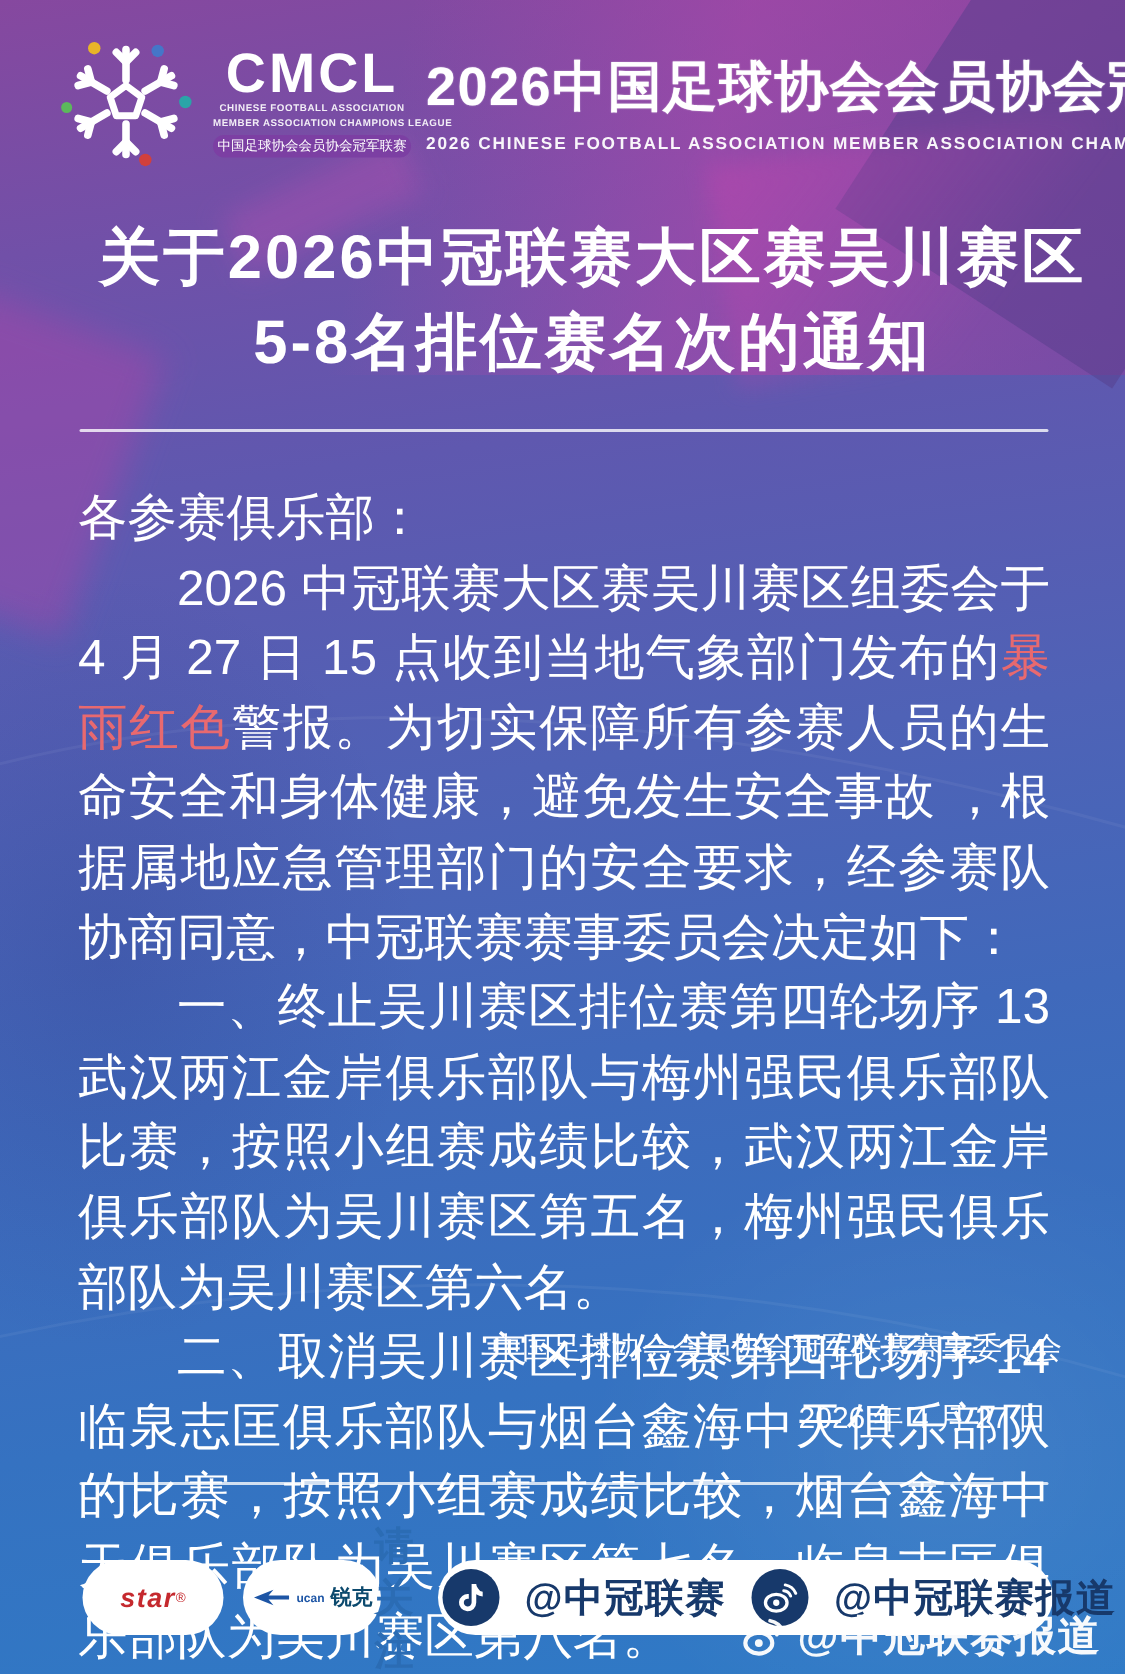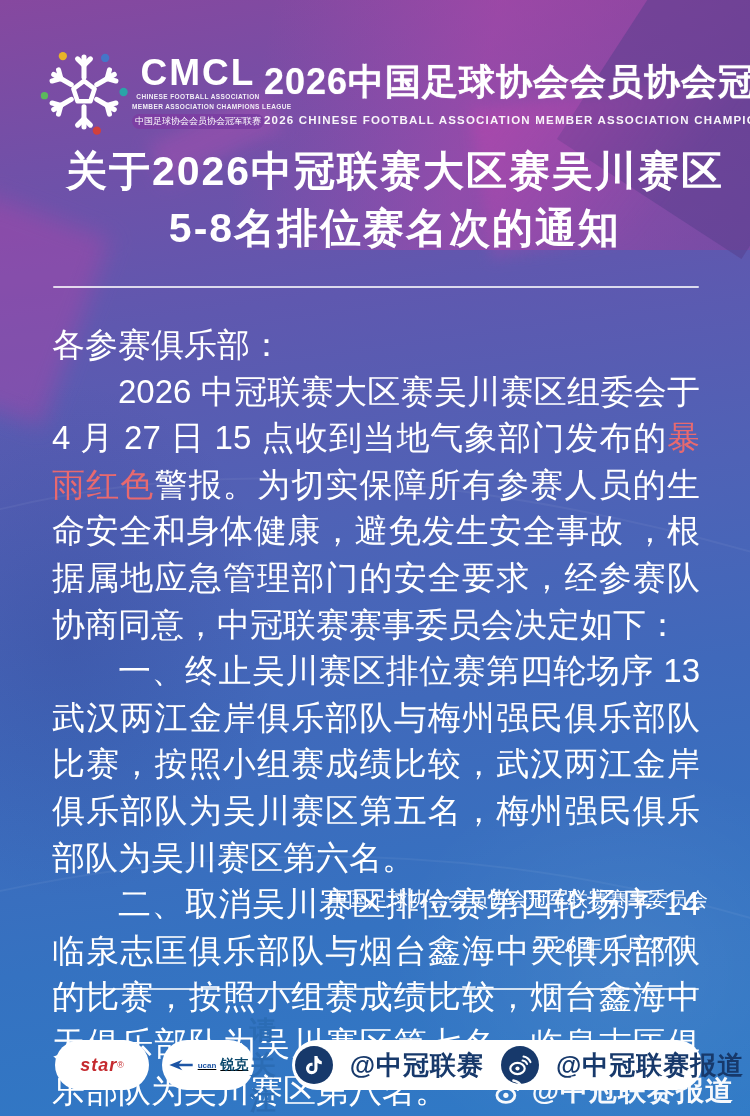--- a/index.html
+++ b/index.html
@@ -24,21 +24,21 @@
     background:rgba(186,66,168,.38);transform:rotate(20deg);filter:blur(11px);}
   .bg-wedge4{position:absolute;top:116px;left:150px;width:130px;height:42px;
     background:rgba(200,80,180,.3);transform:rotate(-25deg);filter:blur(9px);}
   .bg-glow1{position:absolute;top:380px;left:-140px;width:420px;height:520px;border-radius:50%;
     background:radial-gradient(closest-side, rgba(30,40,120,.18), rgba(30,40,120,0));}
   .bg-glow2{position:absolute;top:760px;right:-120px;width:480px;height:420px;border-radius:50%;
     background:radial-gradient(closest-side, rgba(255,255,255,.07), rgba(255,255,255,0));}
   .bg-curves{position:absolute;inset:0;}
 
   
-  .header{position:absolute;top:22px;left:36px;right:26px;display:flex;align-items:center;margin-top:24px;}
+  .header{position:absolute;top:22px;left:36px;right:26px;display:flex;align-items:center;gap:10px;}
   .logo-mark{width:96px;height:92px;flex:0 0 auto;}
   .logo-textcol{width:132px;flex:0 0 auto;color:#fff;text-align:center;}
   .cmcl{font-size:37px;font-weight:800;letter-spacing:2px;line-height:36px;}
   .logo-en{font-size:6.5px;line-height:8px;font-weight:700;letter-spacing:.4px;opacity:.9;margin-top:2px;white-space:nowrap;}
   .logo-band{margin-top:3px;background:#7c3fa3;border-radius:9px;padding:2px 3px;
     font-size:9px;line-height:11px;color:#fff;white-space:nowrap;}
   .header-main{flex:1;text-align:center;color:#fff;min-width:0;}
   .header-title{font-size:36px;font-weight:900;letter-spacing:1px;white-space:nowrap;
     text-shadow:0 0 1px rgba(255,255,255,.6);}
   .header-sub{font-size:11.5px;font-weight:700;letter-spacing:1.2px;margin-top:7px;white-space:nowrap;opacity:.95;}
@@ -62,21 +62,21 @@
   .signature{position:absolute;top:876px;right:42px;text-align:right;color:#fff;
     font-size:20px;line-height:47px;}
   .sig-date{padding-right:10px;}
 
   
   .footer{position:absolute;top:1039px;left:55px;right:48px;height:52px;display:flex;align-items:center;}
   .pill{background:#fff;border-radius:26px;height:50px;display:flex;align-items:center;justify-content:center;box-sizing:border-box;}
   .pill-star{width:94px;}
   .star-text{color:#c5292e;font-weight:800;font-style:italic;font-size:18px;letter-spacing:1px;}
   .reg{font-size:9px;color:#c5292e;vertical-align:sub;}
-  .pill-ucan{width:92px;margin-left:13px;gap:4px;text-decoration:underline;}
+  .pill-ucan{width:92px;margin-left:13px;gap:4px;}
   .ucan-swoosh{width:26px;height:14px;}
   .ucan-en{color:#1d55a5;font-size:8px;font-weight:800;}
   .ucan-cn{color:#0c4a6e;font-size:14px;font-weight:800;}
   .pill-follow{margin-left:auto;width:410px;gap:17px;padding:0 18px;}
   .follow-label{color:#2b6cb4;font-size:26px;font-weight:600;letter-spacing:2px;}
   .icon-circle{width:38px;height:38px;border-radius:50%;background:#17396b;color:#fff;
     display:flex;align-items:center;justify-content:center;flex:0 0 auto;}
   .icon-circle svg{width:24px;height:24px;}
   .handle{color:#17396b;font-size:26px;font-weight:800;letter-spacing:1px;white-space:nowrap;}
 

